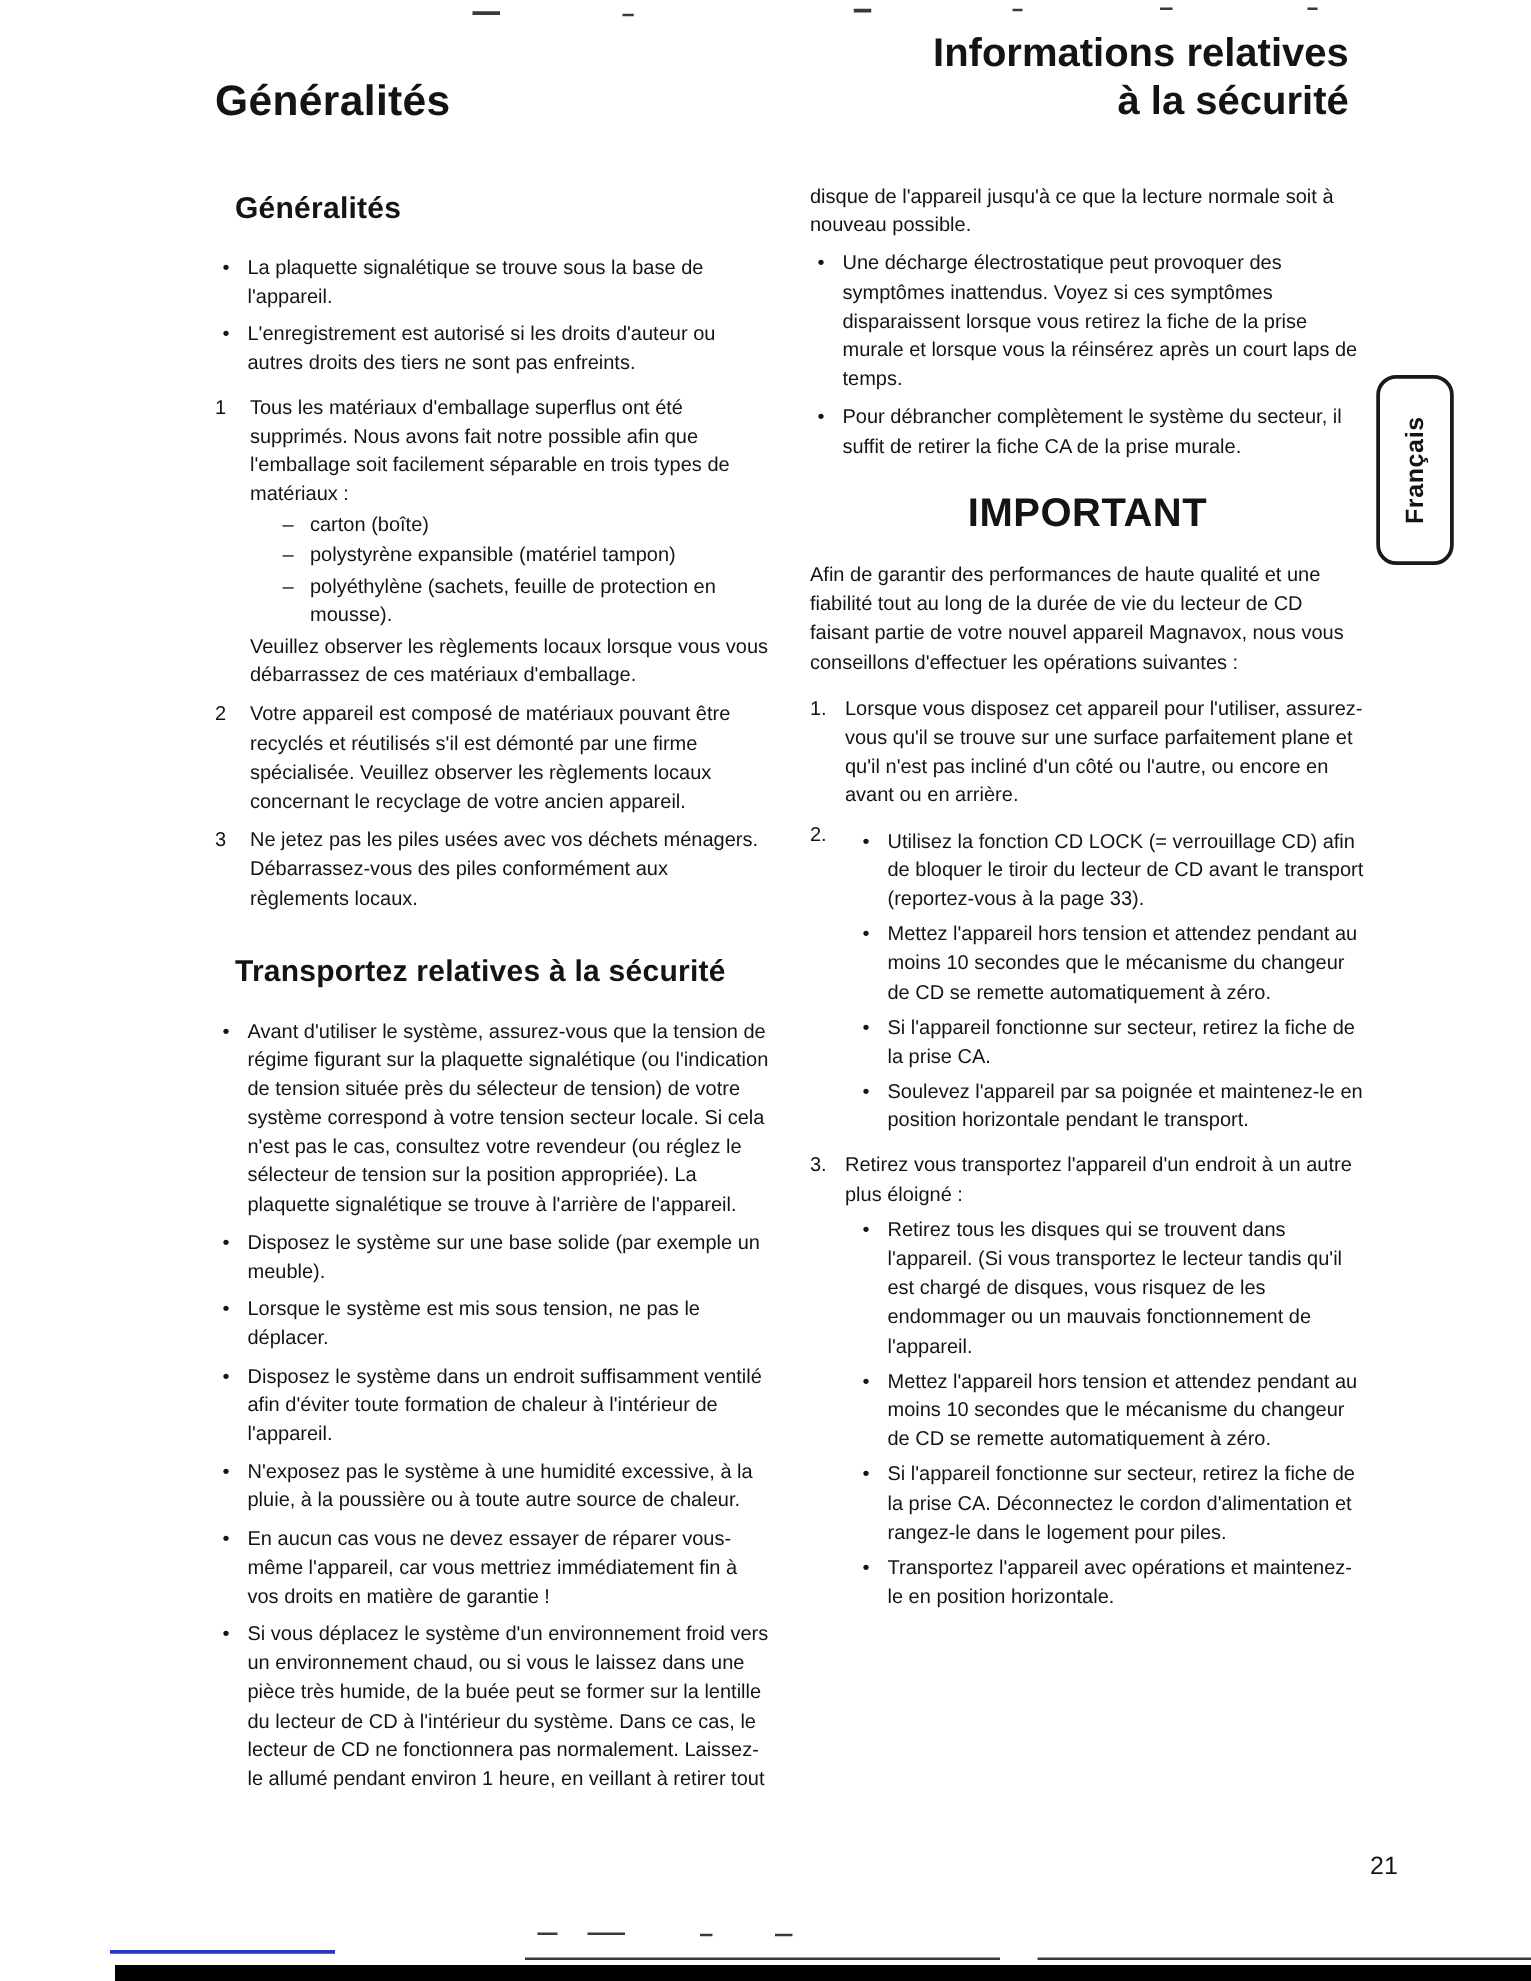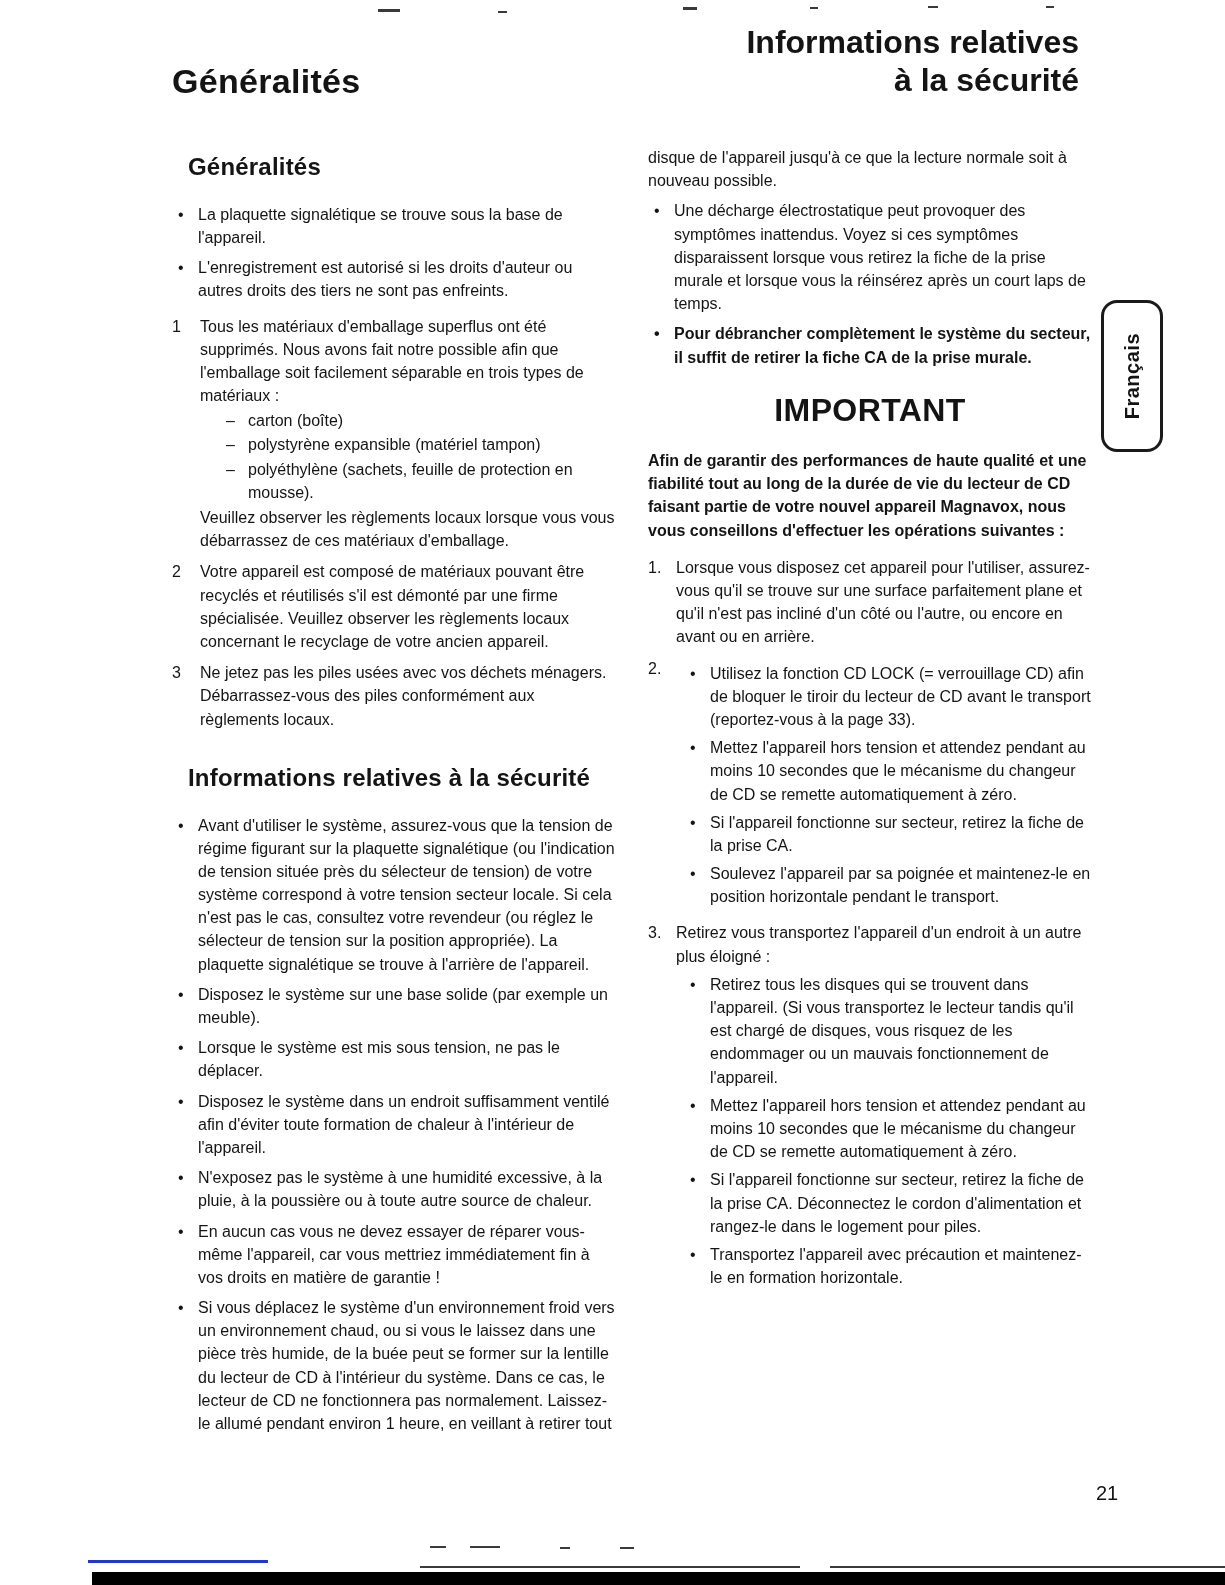--- a/index.html
+++ b/index.html
@@ -36,21 +36,21 @@
 
   ul.dashes { list-style:none; margin:2px 0; }
   ul.dashes > li { position:relative; padding-left:48px; margin-bottom:1px; }
   ul.dashes > li::before { content:"–"; position:absolute; left:26px; top:0; }
   .after-para { margin-top:2px; }
 
   ul.bullets.sub > li { padding-left:34px; margin-bottom:5px; }
   ul.bullets.sub > li::before { left:14px; }
   ul.bullets.sub { margin-top:5px; }
 
-  .bold { font-weight:700; }
+  .bold { font-weight:400; }
   .cont { margin-bottom:7px; }
   h2.important { text-align:center; font-size:32px; font-weight:700; margin:18px 0 16px; letter-spacing:.4px; }
   .intro { margin-bottom:14px; }
 
   .lang-tab {
     position:absolute; right:62px; top:300px; width:62px; height:152px;
     border:3px solid #1a1a1a; border-radius:16px; background:#fff;
     display:flex; align-items:center; justify-content:center;
   }
   .lang-tab span {
@@ -108,21 +108,21 @@
         </div>
       </li>
       <li>
         <span class="num">3</span>
         <div class="nbody">
           <p>Ne jetez pas les piles usées avec vos déchets ménagers. Débarrassez-vous des piles conformément aux règlements locaux.</p>
         </div>
       </li>
     </ol>
 
-    <h2 class="sec later">Informations relatives à la sécurité</h2>
+    <h2 class="sec later">Transportez relatives à la sécurité</h2>
 
     <ul class="bullets">
       <li><span>Avant d'utiliser le système, assurez-vous que la tension de régime figurant sur la plaquette signalétique (ou l'indication de tension située près du sélecteur de tension) de votre système correspond à votre tension secteur locale. Si cela n'est pas le cas, consultez votre revendeur (ou réglez le sélecteur de tension sur la position appropriée). La plaquette signalétique se trouve à l'arrière de l'appareil.</span></li>
       <li><span>Disposez le système sur une base solide (par exemple un meuble).</span></li>
       <li><span>Lorsque le système est mis sous tension, ne pas le déplacer.</span></li>
       <li><span>Disposez le système dans un endroit suffisamment ventilé afin d'éviter toute formation de chaleur à l'intérieur de l'appareil.</span></li>
       <li><span>N'exposez pas le système à une humidité excessive, à la pluie, à la poussière ou à toute autre source de chaleur.</span></li>
       <li><span>En aucun cas vous ne devez essayer de réparer vous-même l'appareil, car vous mettriez immédiatement fin à vos droits en matière de garantie !</span></li>
       <li><span>Si vous déplacez le système d'un environnement froid vers un environnement chaud, ou si vous le laissez dans une pièce très humide, de la buée peut se former sur la lentille du lecteur de CD à l'intérieur du système. Dans ce cas, le lecteur de CD ne fonctionnera pas normalement. Laissez-le allumé pendant environ 1 heure, en veillant à retirer tout</span></li>
     </ul>
@@ -159,21 +159,21 @@
         </div>
       </li>
       <li>
         <span class="num">3.</span>
         <div class="nbody">
           <p>Retirez vous transportez l'appareil d'un endroit à un autre plus éloigné :</p>
           <ul class="bullets sub">
             <li><span>Retirez tous les disques qui se trouvent dans l'appareil. (Si vous transportez le lecteur tandis qu'il est chargé de disques, vous risquez de les endommager ou un mauvais fonctionnement de l'appareil.</span></li>
             <li><span>Mettez l'appareil hors tension et attendez pendant au moins 10 secondes que le mécanisme du changeur de CD se remette automatiquement à zéro.</span></li>
             <li><span>Si l'appareil fonctionne sur secteur, retirez la fiche de la prise CA. Déconnectez le cordon d'alimentation et rangez-le dans le logement pour piles.</span></li>
-            <li><span>Transportez l'appareil avec précaution et maintenez-le en formation horizontale.</span></li>
+            <li><span>Transportez l'appareil avec opérations et maintenez-le en position horizontale.</span></li>
           </ul>
         </div>
       </li>
     </ol>
   </div>
 
   <div class="lang-tab">
     <span>Français</span>
   </div>
 

